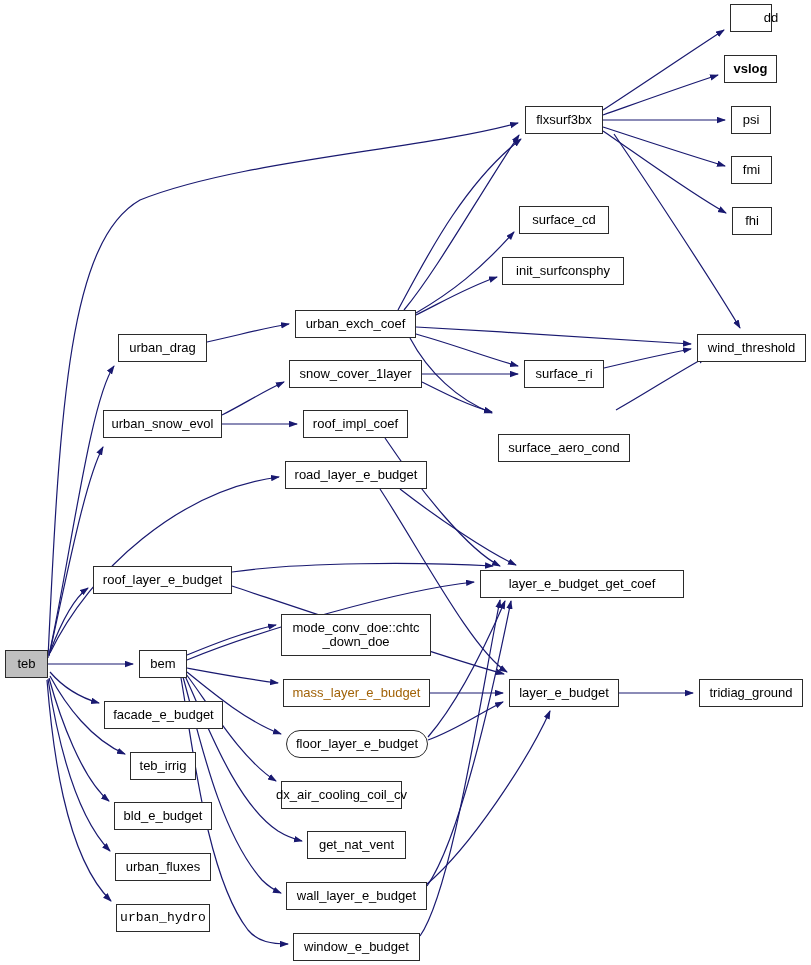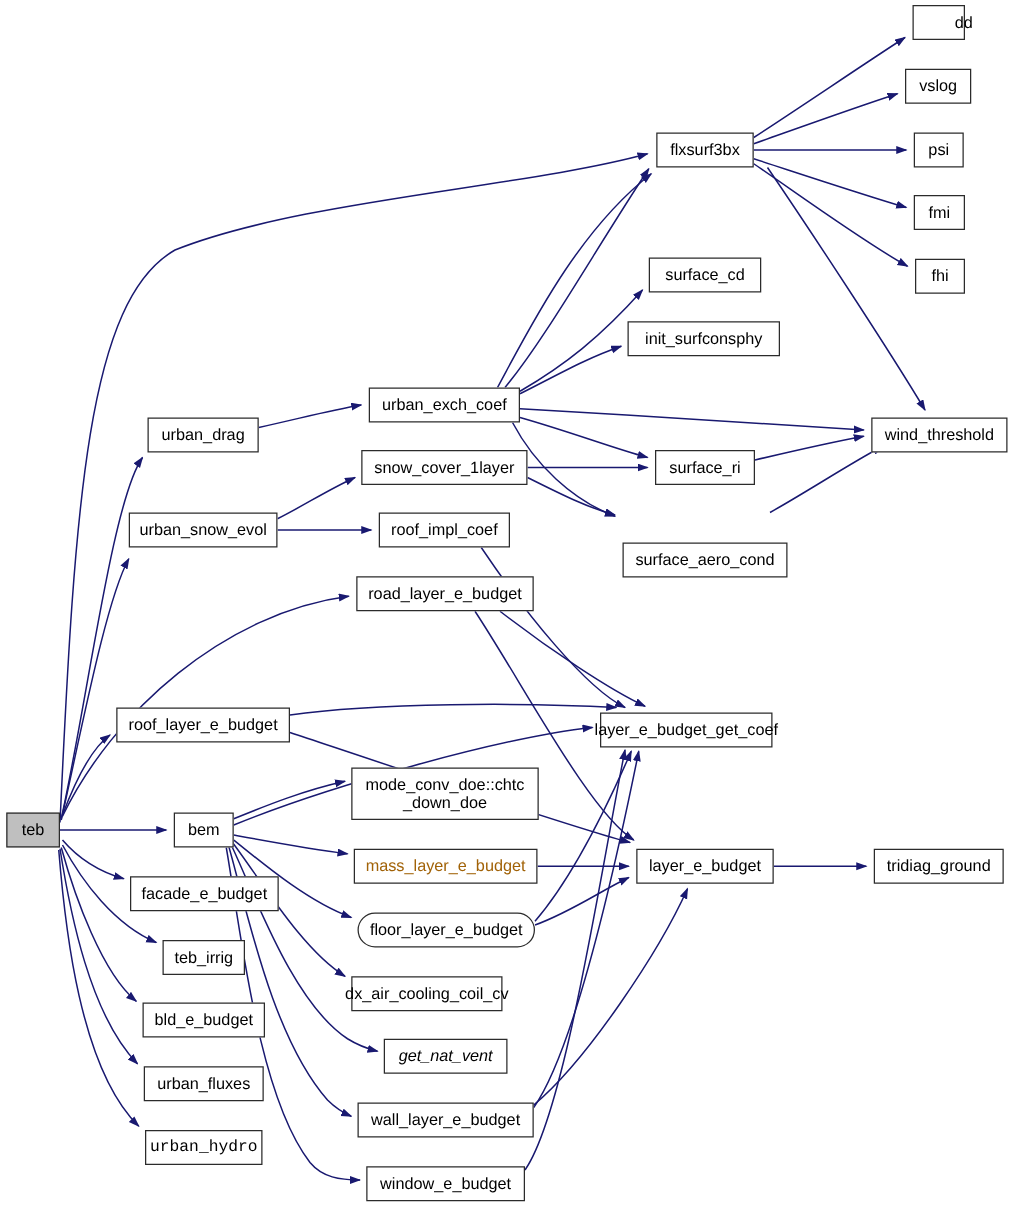--- a/index.html
+++ b/index.html
@@ -92,31 +92,31 @@
       <div class="node" style="left: 116px; top: 904px; width: 94px; height: 28px; border-color: rgb(43, 43, 43); background: rgb(255, 255, 255); color: rgb(0, 0, 0); font-family: Liberation Mono, monospace;"><span class="node-label">urban_hydro</span></div>
       <div class="node" style="left: 295px; top: 310px; width: 121px; height: 28px; border-color: rgb(43, 43, 43); background: rgb(255, 255, 255); color: rgb(0, 0, 0);"><span class="node-label">urban_exch_coef</span></div>
       <div class="node" style="left: 289px; top: 360px; width: 133px; height: 28px; border-color: rgb(43, 43, 43); background: rgb(255, 255, 255); color: rgb(0, 0, 0);"><span class="node-label">snow_cover_1layer</span></div>
       <div class="node" style="left: 303px; top: 410px; width: 105px; height: 28px; border-color: rgb(43, 43, 43); background: rgb(255, 255, 255); color: rgb(0, 0, 0);"><span class="node-label">roof_impl_coef</span></div>
       <div class="node" style="left: 285px; top: 461px; width: 142px; height: 28px; border-color: rgb(43, 43, 43); background: rgb(255, 255, 255); color: rgb(0, 0, 0);"><span class="node-label">road_layer_e_budget</span></div>
       <div class="node" style="left: 281px; top: 614px; width: 150px; height: 42px; border-color: rgb(43, 43, 43); background: rgb(255, 255, 255); color: rgb(0, 0, 0);"><span class="node-label">mode_conv_doe::chtc
 _down_doe</span></div>
       <div class="node" style="left: 283px; top: 679px; width: 147px; height: 28px; border-color: rgb(43, 43, 43); background: rgb(255, 255, 255); color: #a16207;"><span class="node-label">mass_layer_e_budget</span></div>
       <div class="node" style="left: 286px; top: 730px; width: 142px; height: 28px; border-color: rgb(43, 43, 43); background: rgb(255, 255, 255); color: rgb(0, 0, 0); border-radius: 14px;"><span class="node-label">floor_layer_e_budget</span></div>
       <div class="node" style="left: 281px; top: 781px; width: 121px; height: 28px; border-color: rgb(43, 43, 43); background: rgb(255, 255, 255); color: rgb(0, 0, 0);"><span class="node-label">dx_air_cooling_coil_cv</span></div>
-      <div class="node" style="left: 307px; top: 831px; width: 99px; height: 28px; border-color: rgb(43, 43, 43); background: rgb(255, 255, 255); color: rgb(0, 0, 0); font-style: italic;"><span class="node-label">get_nat_vent</span></div>
+      <div class="node" style="left: 307px; top: 831px; width: 99px; height: 28px; border-color: rgb(43, 43, 43); background: rgb(255, 255, 255); color: rgb(0, 0, 0);"><span class="node-label">get_nat_vent</span></div>
       <div class="node" style="left: 286px; top: 882px; width: 141px; height: 28px; border-color: rgb(43, 43, 43); background: rgb(255, 255, 255); color: rgb(0, 0, 0);"><span class="node-label">wall_layer_e_budget</span></div>
       <div class="node" style="left: 293px; top: 933px; width: 127px; height: 28px; border-color: rgb(43, 43, 43); background: rgb(255, 255, 255); color: rgb(0, 0, 0);"><span class="node-label">window_e_budget</span></div>
       <div class="node" style="left: 519px; top: 206px; width: 90px; height: 28px; border-color: rgb(43, 43, 43); background: rgb(255, 255, 255); color: rgb(0, 0, 0);"><span class="node-label">surface_cd</span></div>
       <div class="node" style="left: 502px; top: 257px; width: 122px; height: 28px; border-color: rgb(43, 43, 43); background: rgb(255, 255, 255); color: rgb(0, 0, 0);"><span class="node-label">init_surfconsphy</span></div>
       <div class="node" style="left: 524px; top: 360px; width: 80px; height: 28px; border-color: rgb(43, 43, 43); background: rgb(255, 255, 255); color: rgb(0, 0, 0);"><span class="node-label">surface_ri</span></div>
       <div class="node" style="left: 498px; top: 434px; width: 132px; height: 28px; border-color: rgb(43, 43, 43); background: rgb(255, 255, 255); color: rgb(0, 0, 0);"><span class="node-label">surface_aero_cond</span></div>
-      <div class="node" style="left: 480px; top: 570px; width: 138px; height: 28px; border-color: rgb(43, 43, 43); background: rgb(255, 255, 255); color: rgb(0, 0, 0);"><span class="node-label">layer_e_budget_get_coef</span></div>
+      <div class="node" style="left: 480px; top: 570px; width: 204px; height: 28px; border-color: rgb(43, 43, 43); background: rgb(255, 255, 255); color: rgb(0, 0, 0);"><span class="node-label">layer_e_budget_get_coef</span></div>
       <div class="node" style="left: 509px; top: 679px; width: 110px; height: 28px; border-color: rgb(43, 43, 43); background: rgb(255, 255, 255); color: rgb(0, 0, 0);"><span class="node-label">layer_e_budget</span></div>
       <div class="node" style="left: 525px; top: 106px; width: 78px; height: 28px; border-color: rgb(43, 43, 43); background: rgb(255, 255, 255); color: rgb(0, 0, 0);"><span class="node-label">flxsurf3bx</span></div>
       <div class="node" style="left: 697px; top: 334px; width: 109px; height: 28px; border-color: rgb(43, 43, 43); background: rgb(255, 255, 255); color: rgb(0, 0, 0);"><span class="node-label">wind_threshold</span></div>
       <div class="node" style="left: 730px; top: 4px; width: 41px; height: 28px; border-color: rgb(43, 43, 43); background: rgb(255, 255, 255); color: rgb(0, 0, 0); padding-left: 40px;"><span class="node-label">dd</span></div>
-      <div class="node" style="left: 724px; top: 55px; width: 53px; height: 28px; border-color: rgb(43, 43, 43); background: rgb(255, 255, 255); color: rgb(0, 0, 0);"><span class="node-label">vslog</span></div>
+      <div class="node" style="left: 724px; top: 55px; width: 53px; height: 28px; border-color: rgb(43, 43, 43); background: rgb(255, 255, 255); color: rgb(0, 0, 0); font-weight: bold;"><span class="node-label">vslog</span></div>
       <div class="node" style="left: 731px; top: 106px; width: 40px; height: 28px; border-color: rgb(43, 43, 43); background: rgb(255, 255, 255); color: rgb(0, 0, 0);"><span class="node-label">psi</span></div>
       <div class="node" style="left: 731px; top: 156px; width: 41px; height: 28px; border-color: rgb(43, 43, 43); background: rgb(255, 255, 255); color: rgb(0, 0, 0);"><span class="node-label">fmi</span></div>
       <div class="node" style="left: 732px; top: 207px; width: 40px; height: 28px; border-color: rgb(43, 43, 43); background: rgb(255, 255, 255); color: rgb(0, 0, 0);"><span class="node-label">fhi</span></div>
       <div class="node" style="left: 699px; top: 679px; width: 104px; height: 28px; border-color: rgb(43, 43, 43); background: rgb(255, 255, 255); color: rgb(0, 0, 0);"><span class="node-label">tridiag_ground</span></div>
     </div>
 </div>
 
 </body></html>

